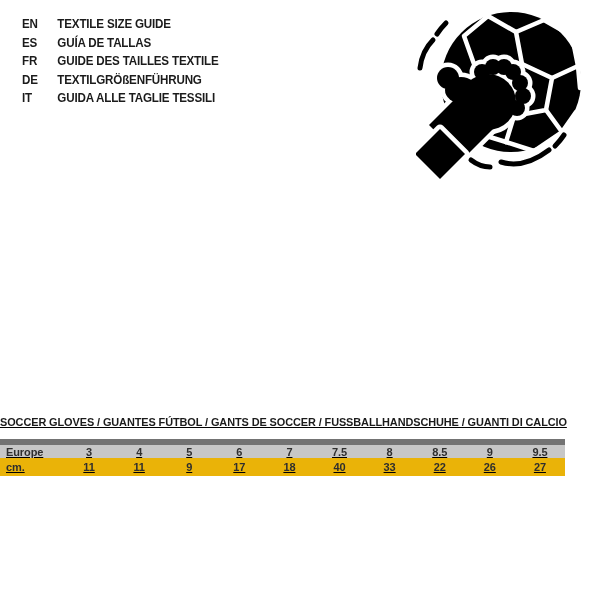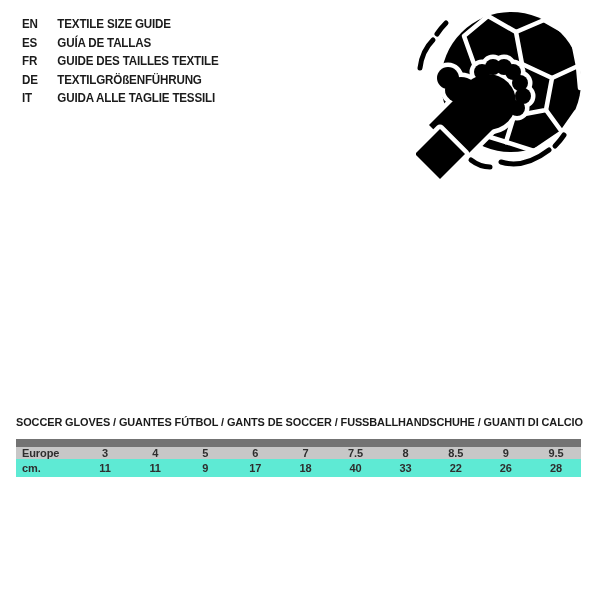--- a/index.html
+++ b/index.html
@@ -32,22 +32,23 @@
   
   .icon-wrap {
     position: absolute;
     left: 416px; top: 2px;
     width: 170px; height: 182px;
   }
 
   
   .table-block {
     position: absolute;
-    left: 16px; top: 416px;
+    left: 0; top: 416px;
     width: 566px;
+    text-decoration: underline;
   }
   .table-title {
     font-size: 11.5px;
     font-weight: bold;
     color: #1b1b1b;
     letter-spacing: -0.1px;
     white-space: nowrap;
     transform: scaleX(0.95);
     transform-origin: 0 50%;
     line-height: 12px;
@@ -60,25 +61,25 @@
   }
   table.size-table td {
     font-size: 11px;
     font-weight: bold;
     color: #2e2e2e;
     text-align: center;
     padding: 0;
     letter-spacing: -0.1px;
   }
   tr.header-row {
-    border-top: 8px solid #737373;
+    border-top: 6px solid #737373;
     height: 16px;
     padding-left: 47px;
   }
-  tr.cm-row { height: 18px; background: #5eead4; }
+  tr.cm-row { height: 18px; background: #eab308; }
   td.row-label {
     text-align: left !important;
     padding-left: 6px !important;
     width: 58px;
   }
 </style>
 </head>
 <body>
 
 <div class="lang-block">
@@ -193,17 +194,17 @@
       <td class="row-label">cm.</td>
       <td>11</td>
       <td>11</td>
       <td>9</td>
       <td>17</td>
       <td>18</td>
       <td>40</td>
       <td>33</td>
       <td>22</td>
       <td>26</td>
-      <td>28</td>
+      <td>27</td>
     </tr>
   </tbody>
     </table>
 </div>
 
 </body></html>

